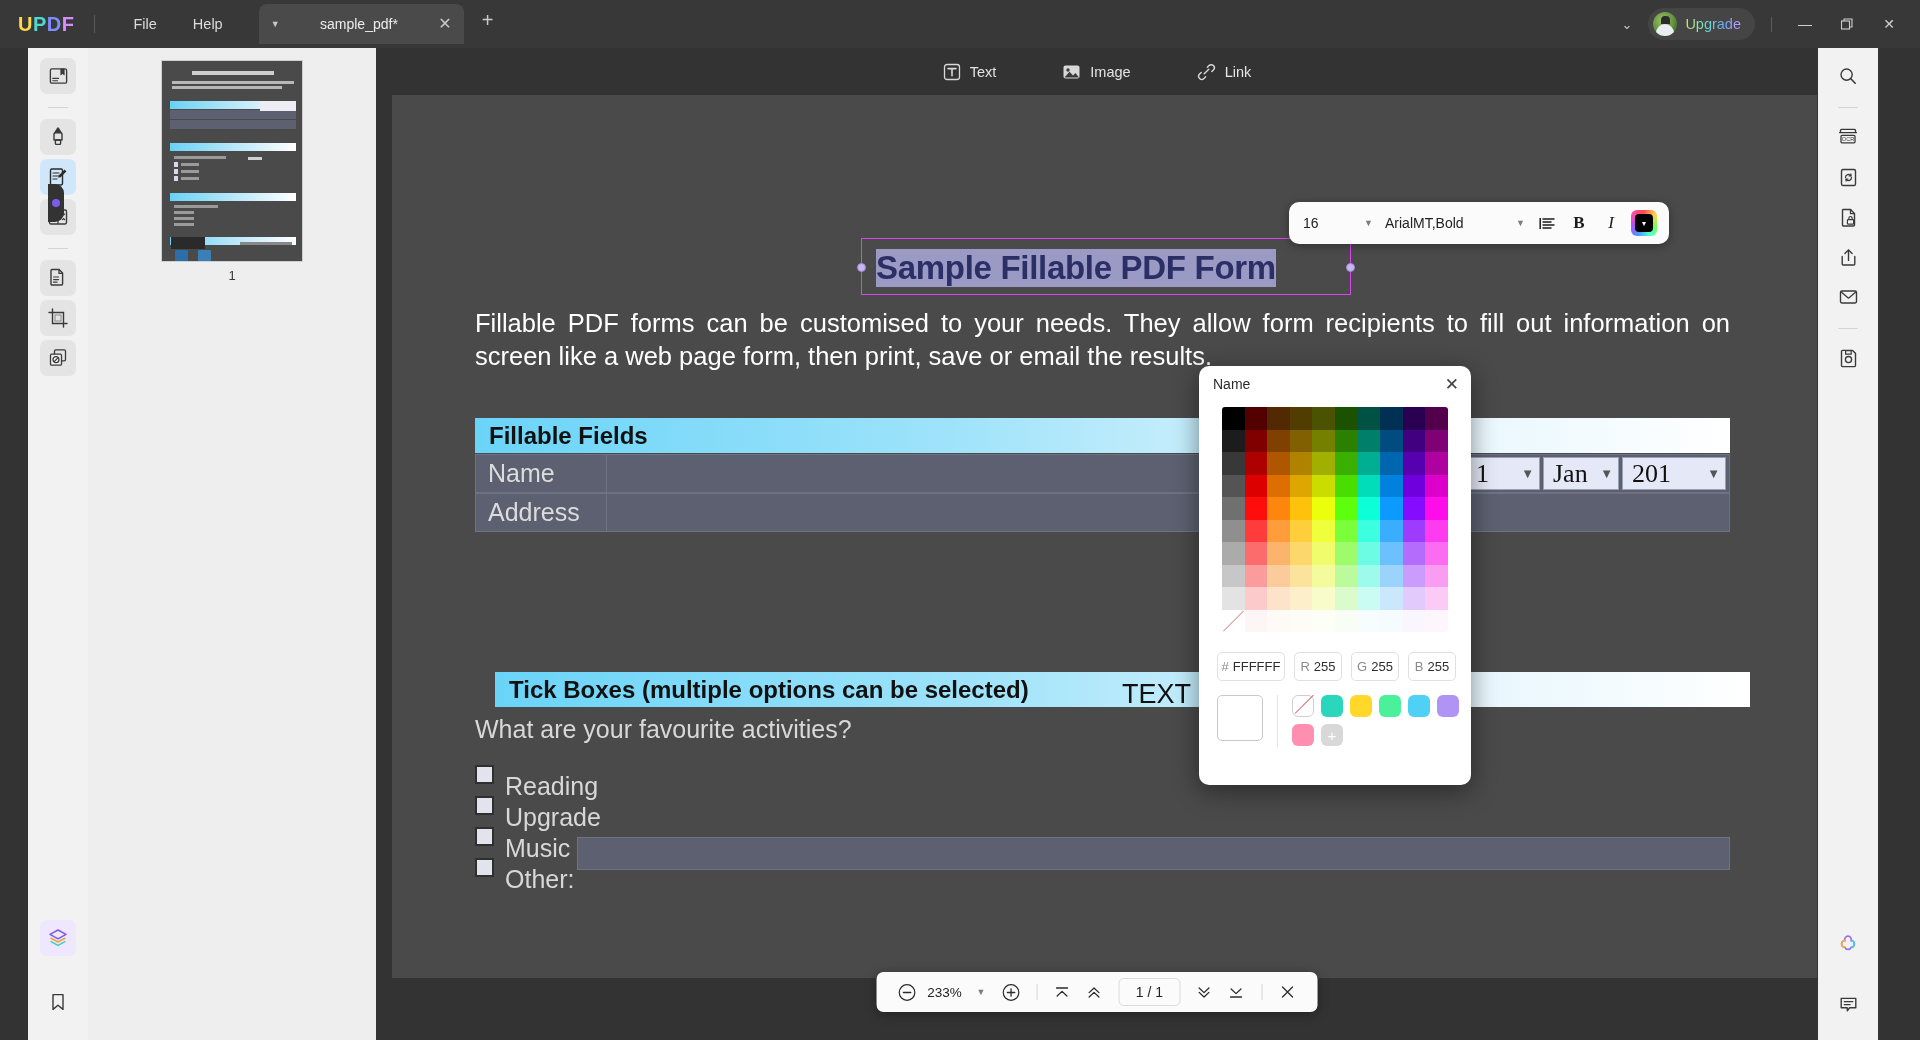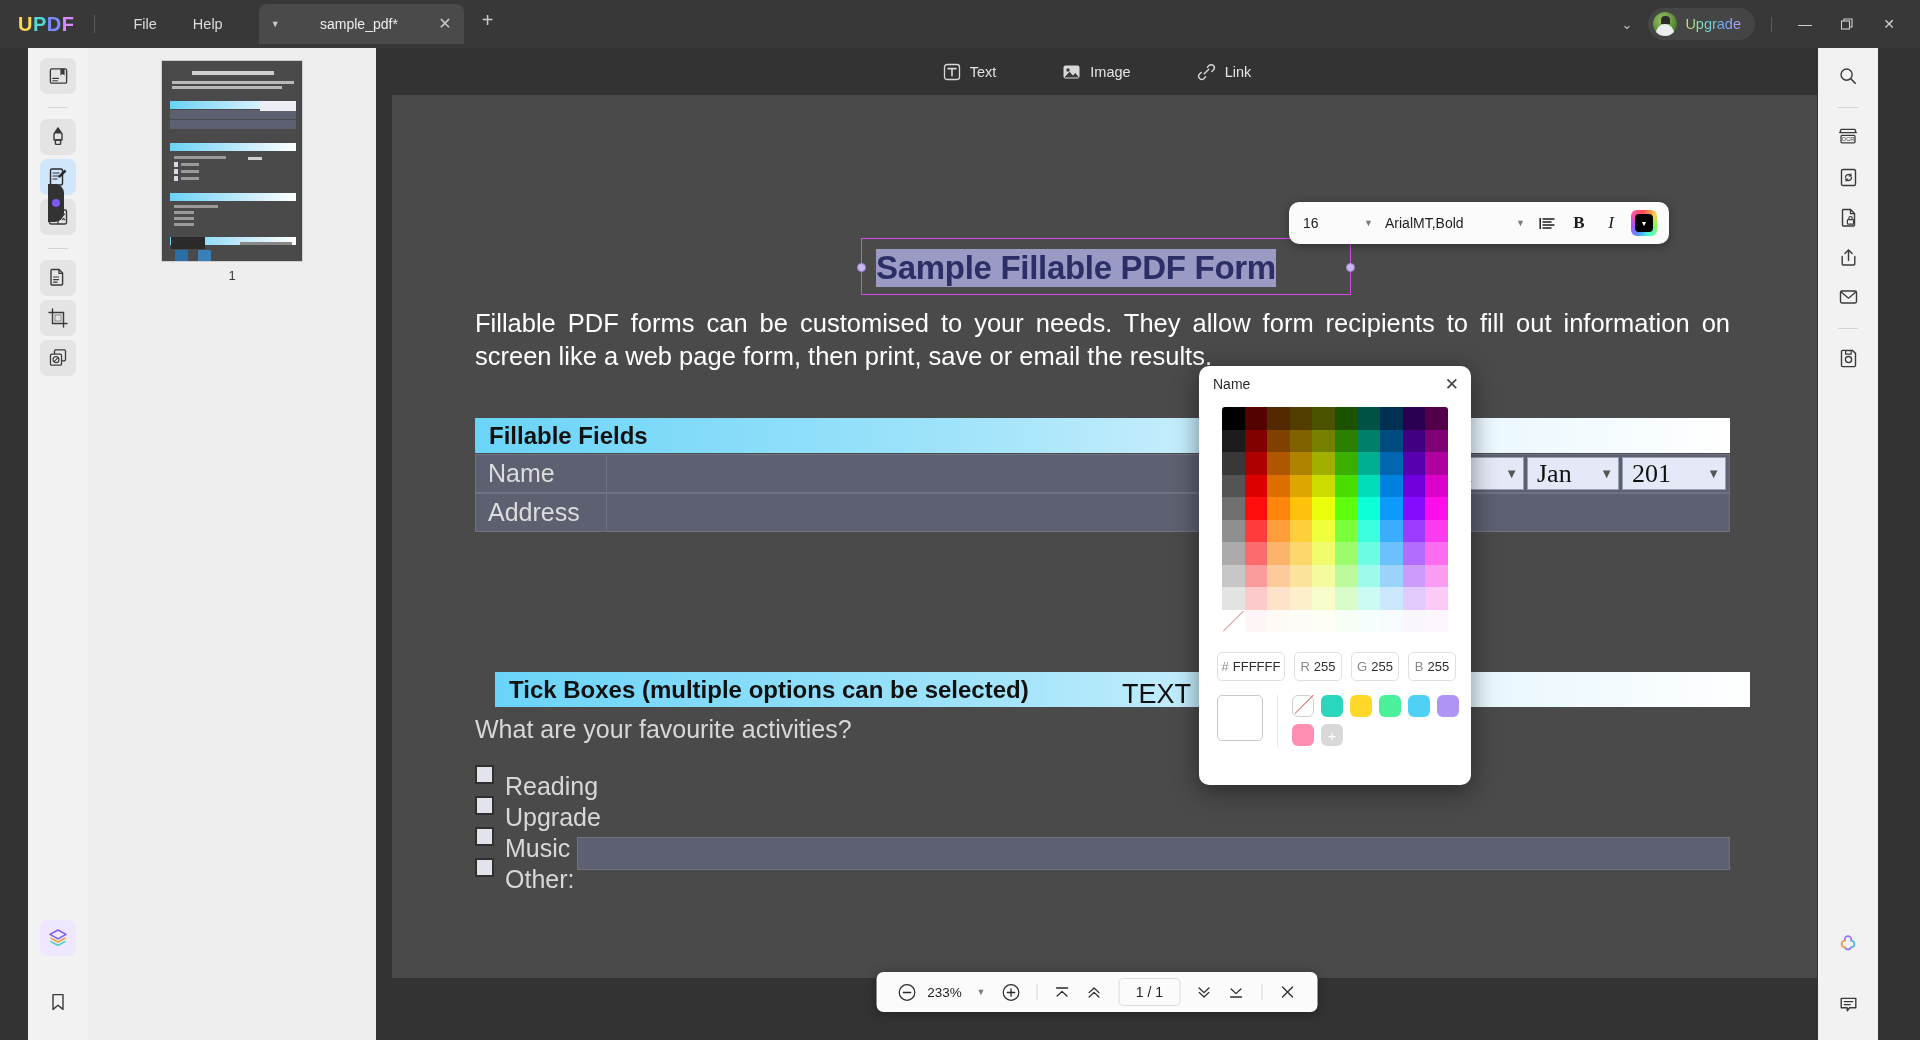--- a/index.html
+++ b/index.html
@@ -474,21 +474,21 @@
 
       <div class="field-row" style="top:359px;">
         <div class="field-label">Name</div>
         <div class="field-input"></div>
         <div class="date-cell">
           <span class="date-lab">Date</span>
           <div class="ddl" style="width:74px;">
             <span>1</span>
             <span class="arr">▼</span>
           </div>
-          <div class="ddl" style="width:92px;">
+          <div class="ddl" style="width:76px;">
             <span>Jan</span>
             <span class="arr">▼</span>
           </div>
           <div class="ddl" style="width:104px;">
             <span>201</span>
             <span class="arr">▼</span>
           </div>
         </div>
       </div>
 

